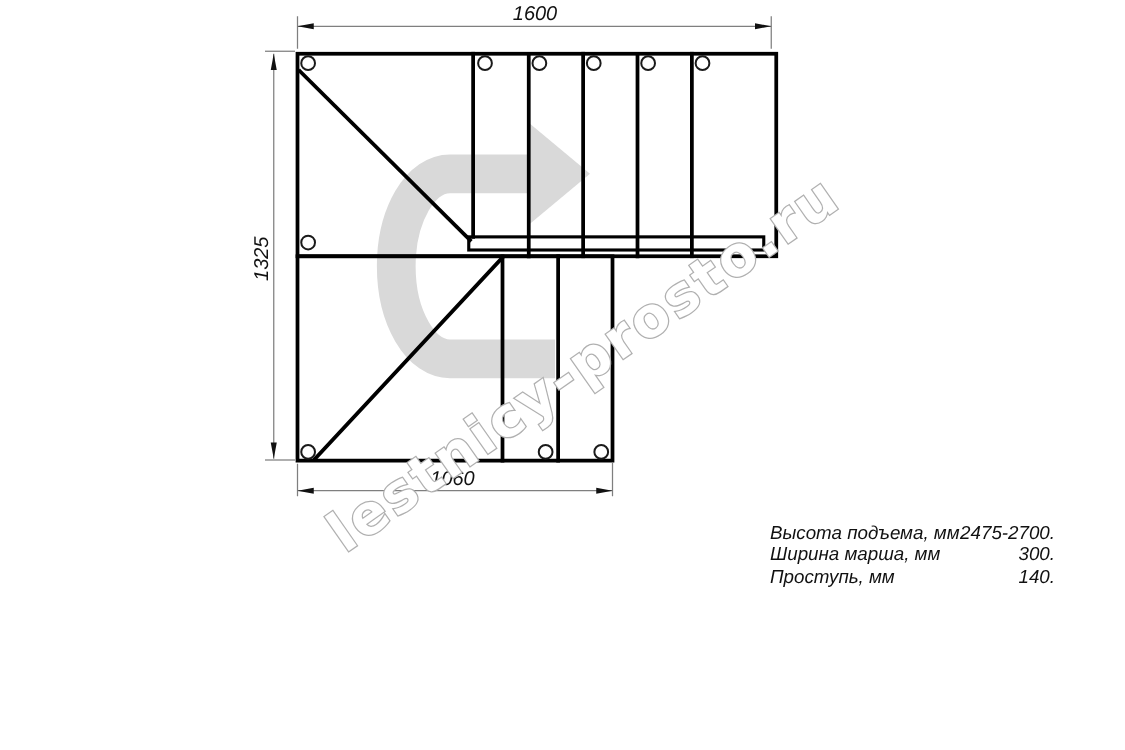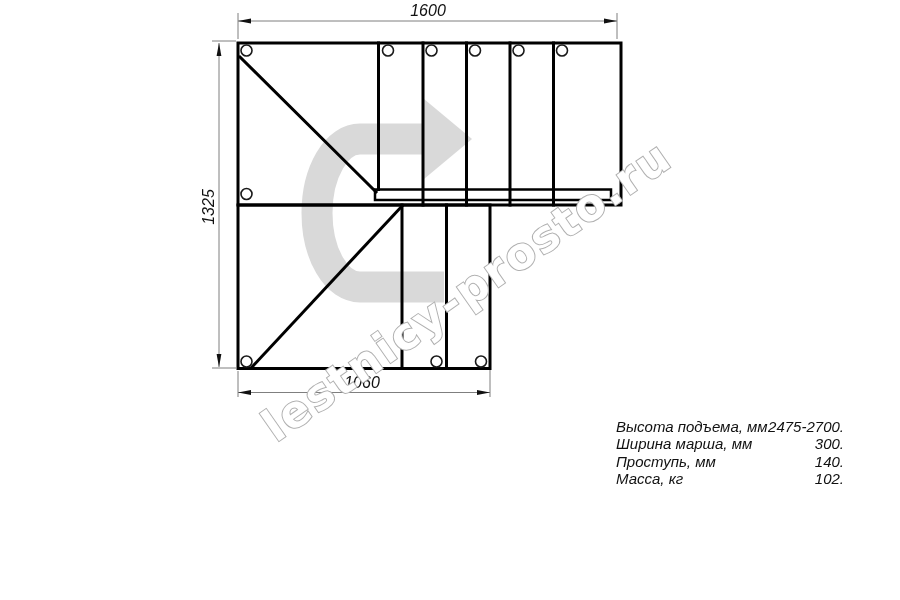--- a/index.html
+++ b/index.html
@@ -134,19 +134,15 @@
       <span class="spec-value">2475-2700.</span>
     </div>
     <div class="spec-row">
       <span class="spec-label">Ширина марша, мм</span>
       <span class="spec-value">300.</span>
     </div>
     <div class="spec-row">
       <span class="spec-label">Проступь, мм</span>
       <span class="spec-value">140.</span>
     </div>
-    <div class="spec-row">
-      <span class="spec-label">Масса, кг</span>
-      <span class="spec-value">102.</span>
-    </div>
   </div>
 
 </div>
 
 </body></html>

